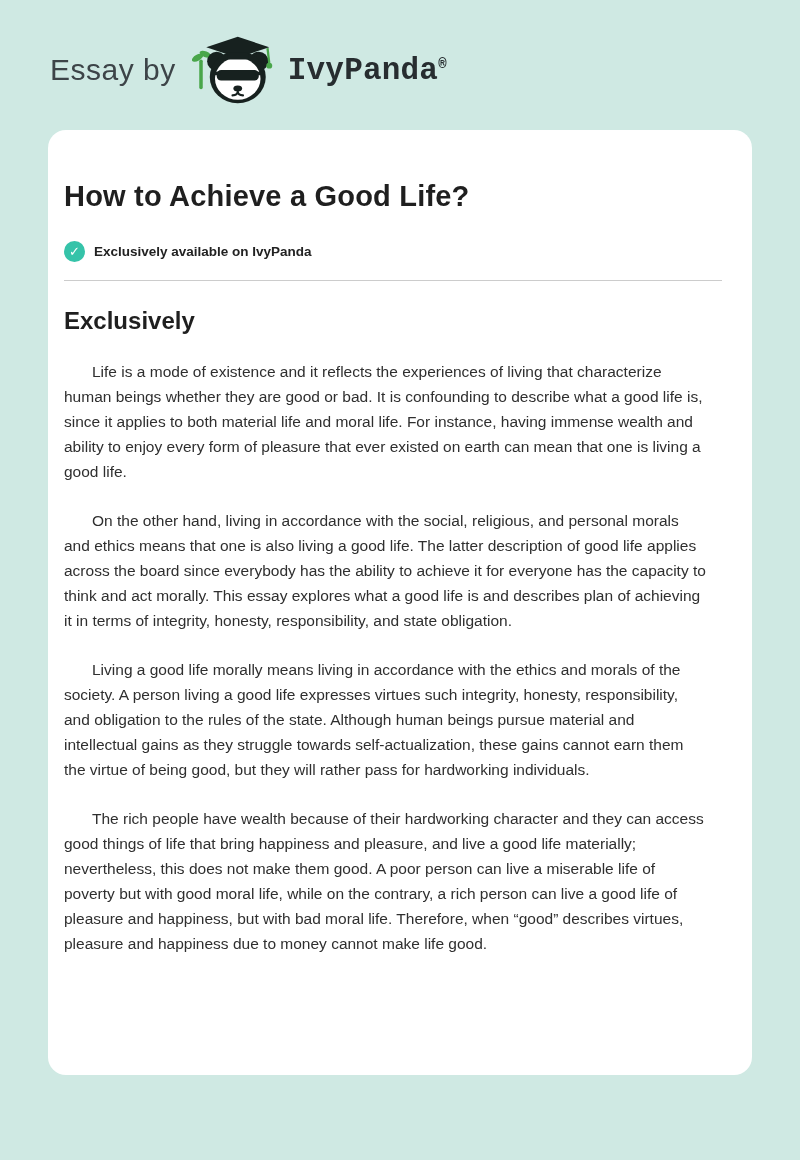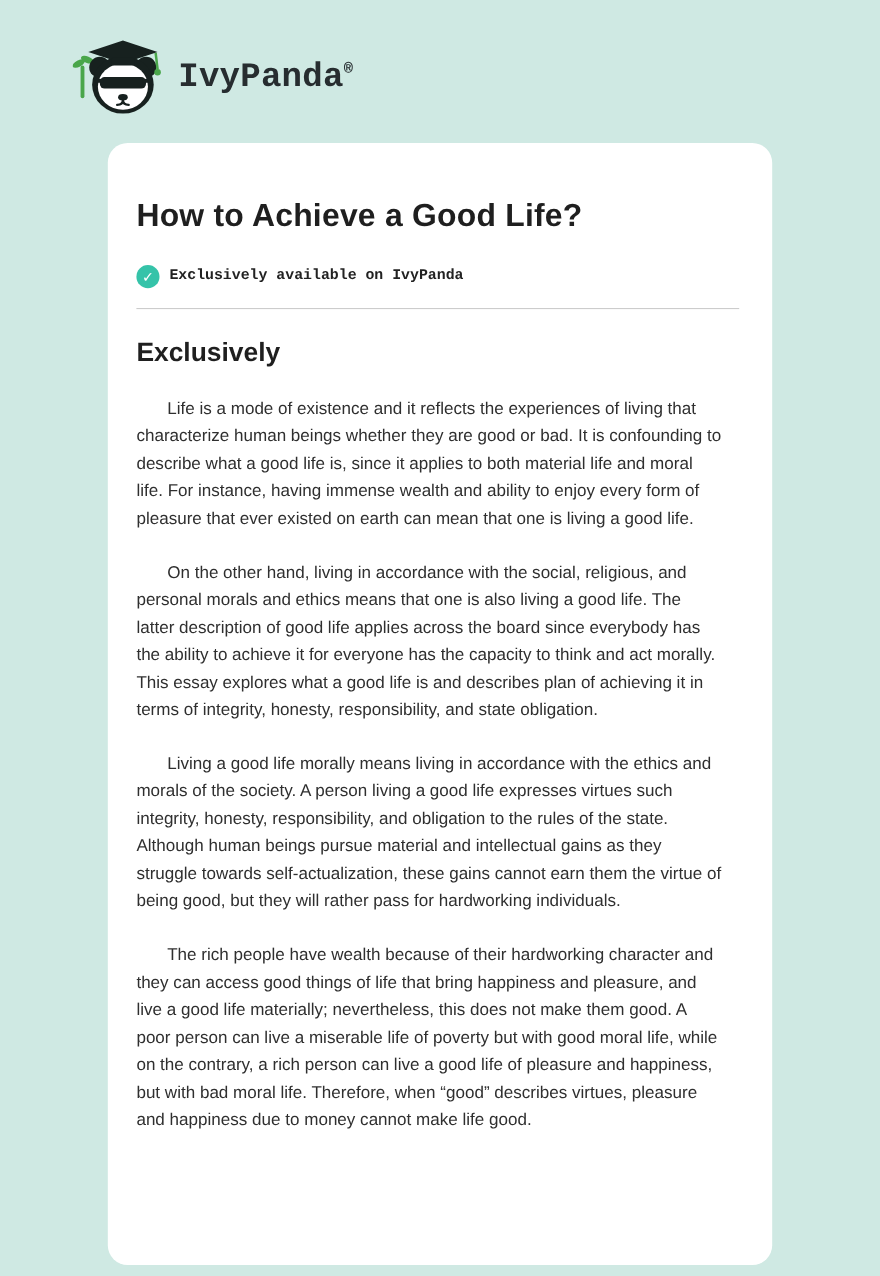--- a/index.html
+++ b/index.html
@@ -38,25 +38,25 @@
     font-size: 31px;
     font-weight: 700;
     color: #272d30;
     letter-spacing: 0.2px;
     font-family: Liberation Mono, monospace;
   }
   .brand sup { font-size: 14px; font-weight: 700; }
 
   
   .card {
-    width: 604px;
+    width: 704px;
     margin: 0 auto;
     background: #ffffff;
     border-radius: 18px;
-    padding: 36px 30px 95px 26px;
+    padding: 36px 30px 95px 16px;
   }
   .essay-title {
     font-size: 29px;
     font-weight: 700;
     color: #1f1f1f;
     margin: 14px 0 28px 0;
     letter-spacing: 0.2px;
   }
   .badge-row {
     display: flex;
@@ -74,21 +74,20 @@
     font-weight: 700;
     display: flex;
     align-items: center;
     justify-content: center;
     flex: 0 0 auto;
   }
   .badge-label {
     font-size: 13.5px;
     font-weight: 700;
     color: #222222;
-    font-family: Liberation Mono, monospace;
   }
   .divider {
     border: none;
     border-top: 1px solid #cccccc;
     margin: 0 0 26px 0;
   }
   .section-heading {
     font-size: 24px;
     font-weight: 700;
     color: #1f1f1f;
@@ -102,20 +101,21 @@
     margin: 0 16px 24px 0;
   }
   .section-block { margin-bottom: 10px; }
 </style>
 </head>
 <body>
 
 <div class="page">
 
   <header class="site-header">
+    <span class="essay-by">Essay by</span>
     <span class="logo-wrap">
       <svg width="88" height="70" viewBox="0 0 100 80" aria-hidden="true">
 
         <rect x="8" y="28" width="4" height="34" rx="2" fill="#49a64a"></rect>
         <ellipse cx="6" cy="26" rx="7" ry="3.4" fill="#49a64a" transform="rotate(-28 6 26)"></ellipse>
         <ellipse cx="15" cy="22" rx="7" ry="3.4" fill="#49a64a" transform="rotate(22 15 22)"></ellipse>
 
         <circle cx="28" cy="30" r="11" fill="#17211f"></circle>
         <circle cx="76" cy="30" r="11" fill="#17211f"></circle>
 

